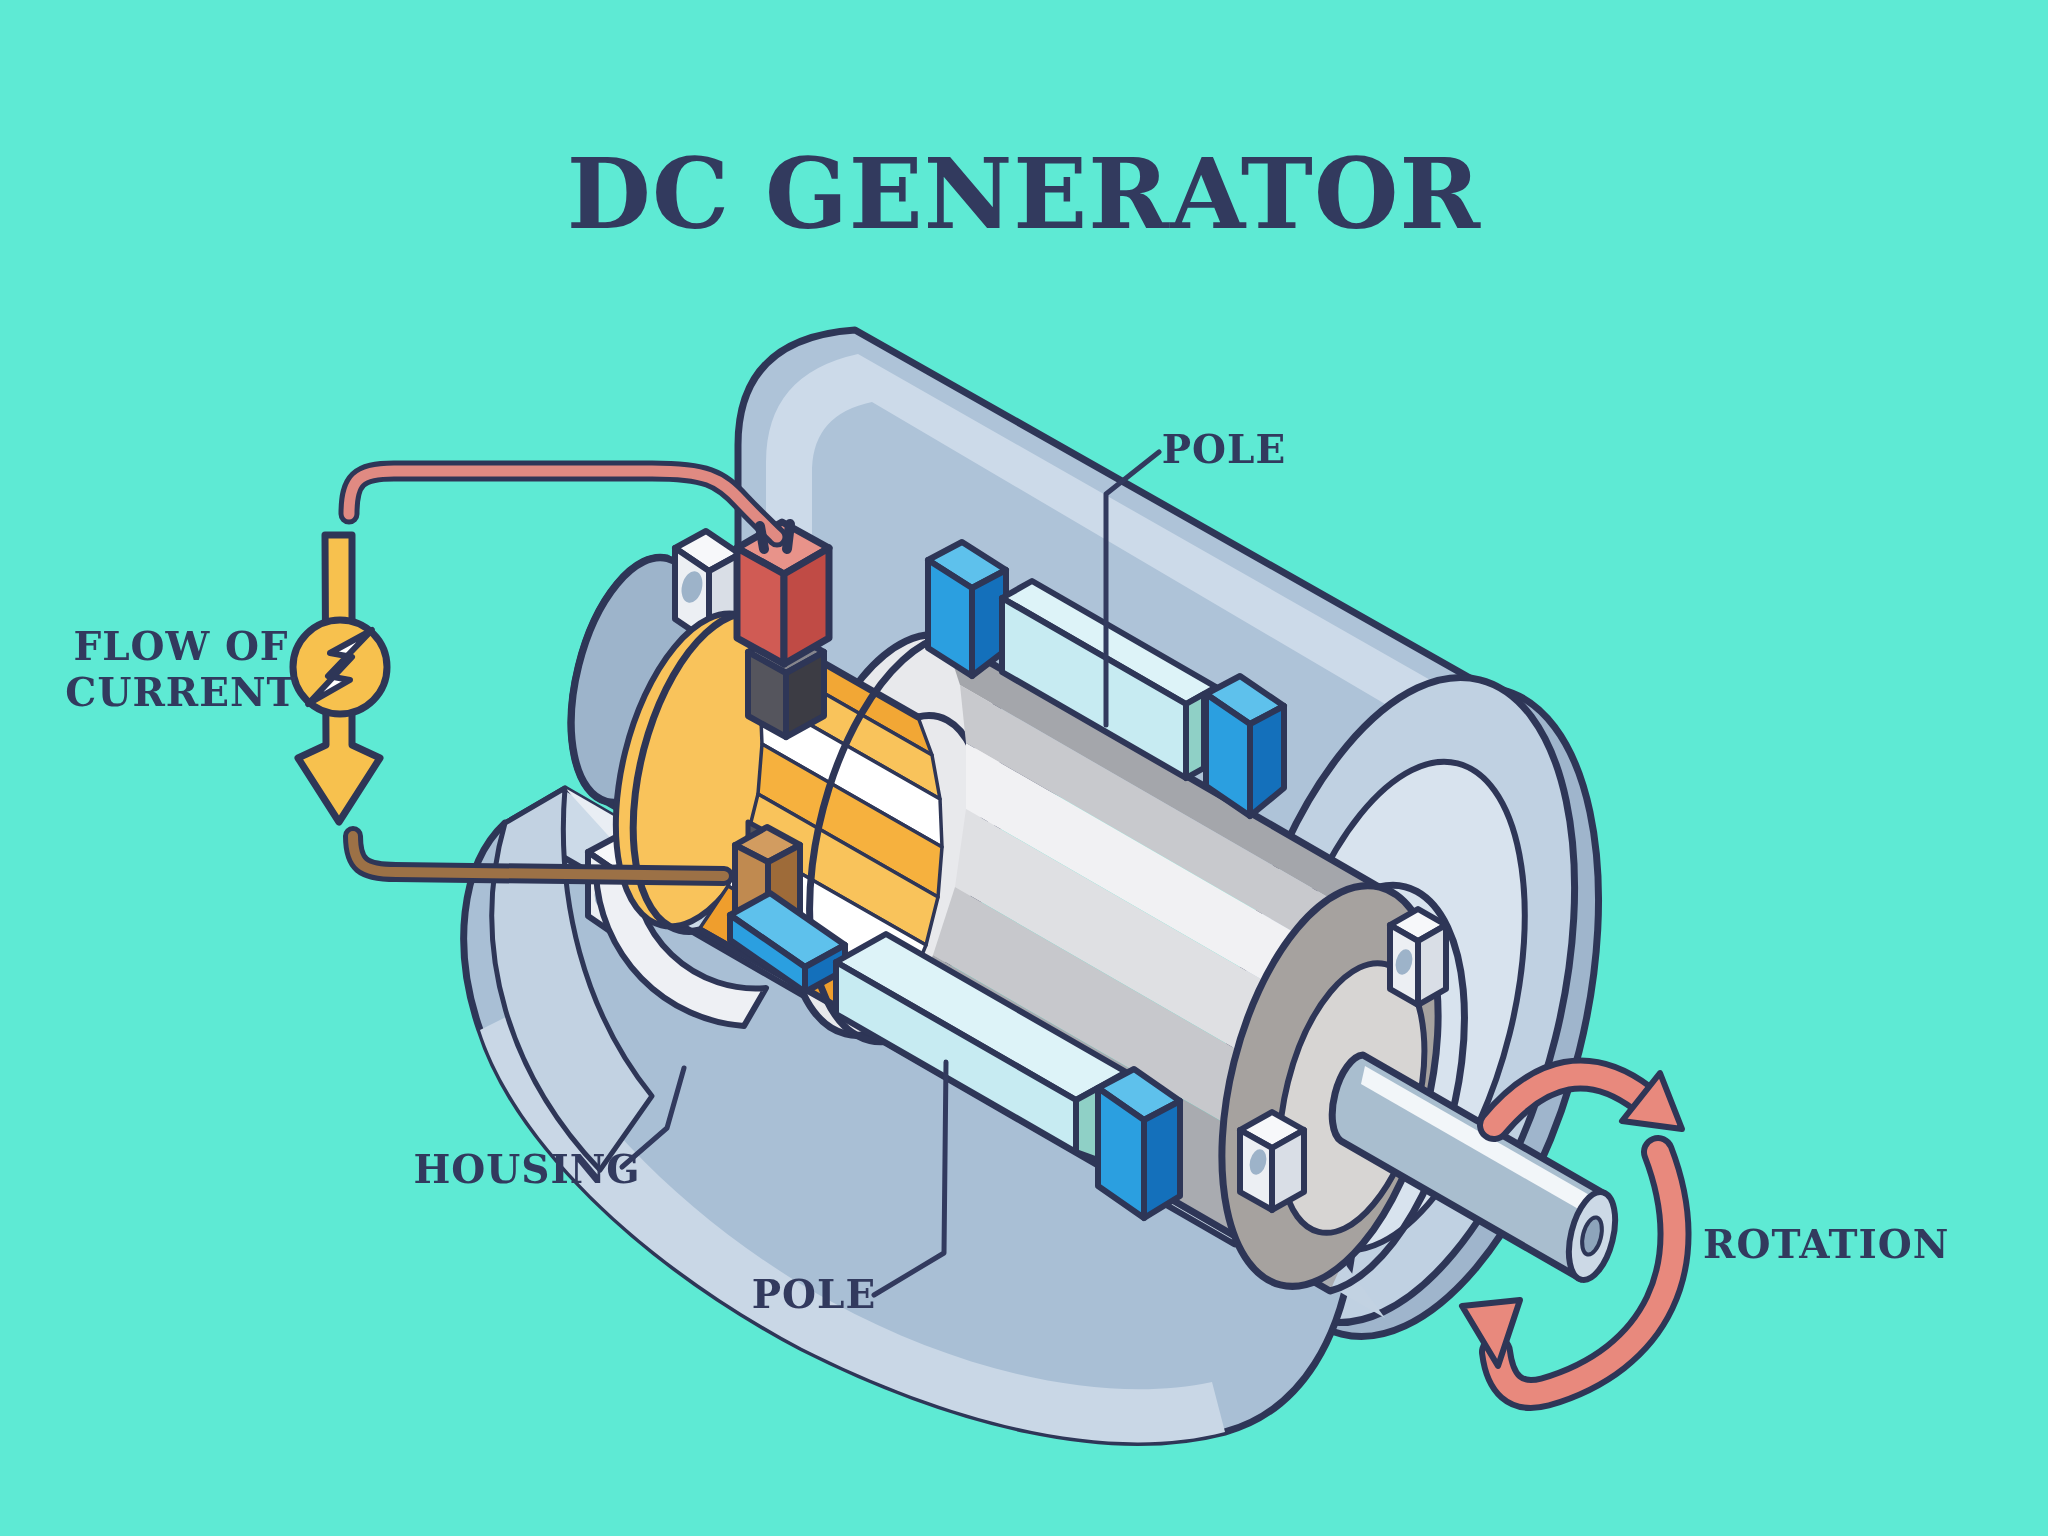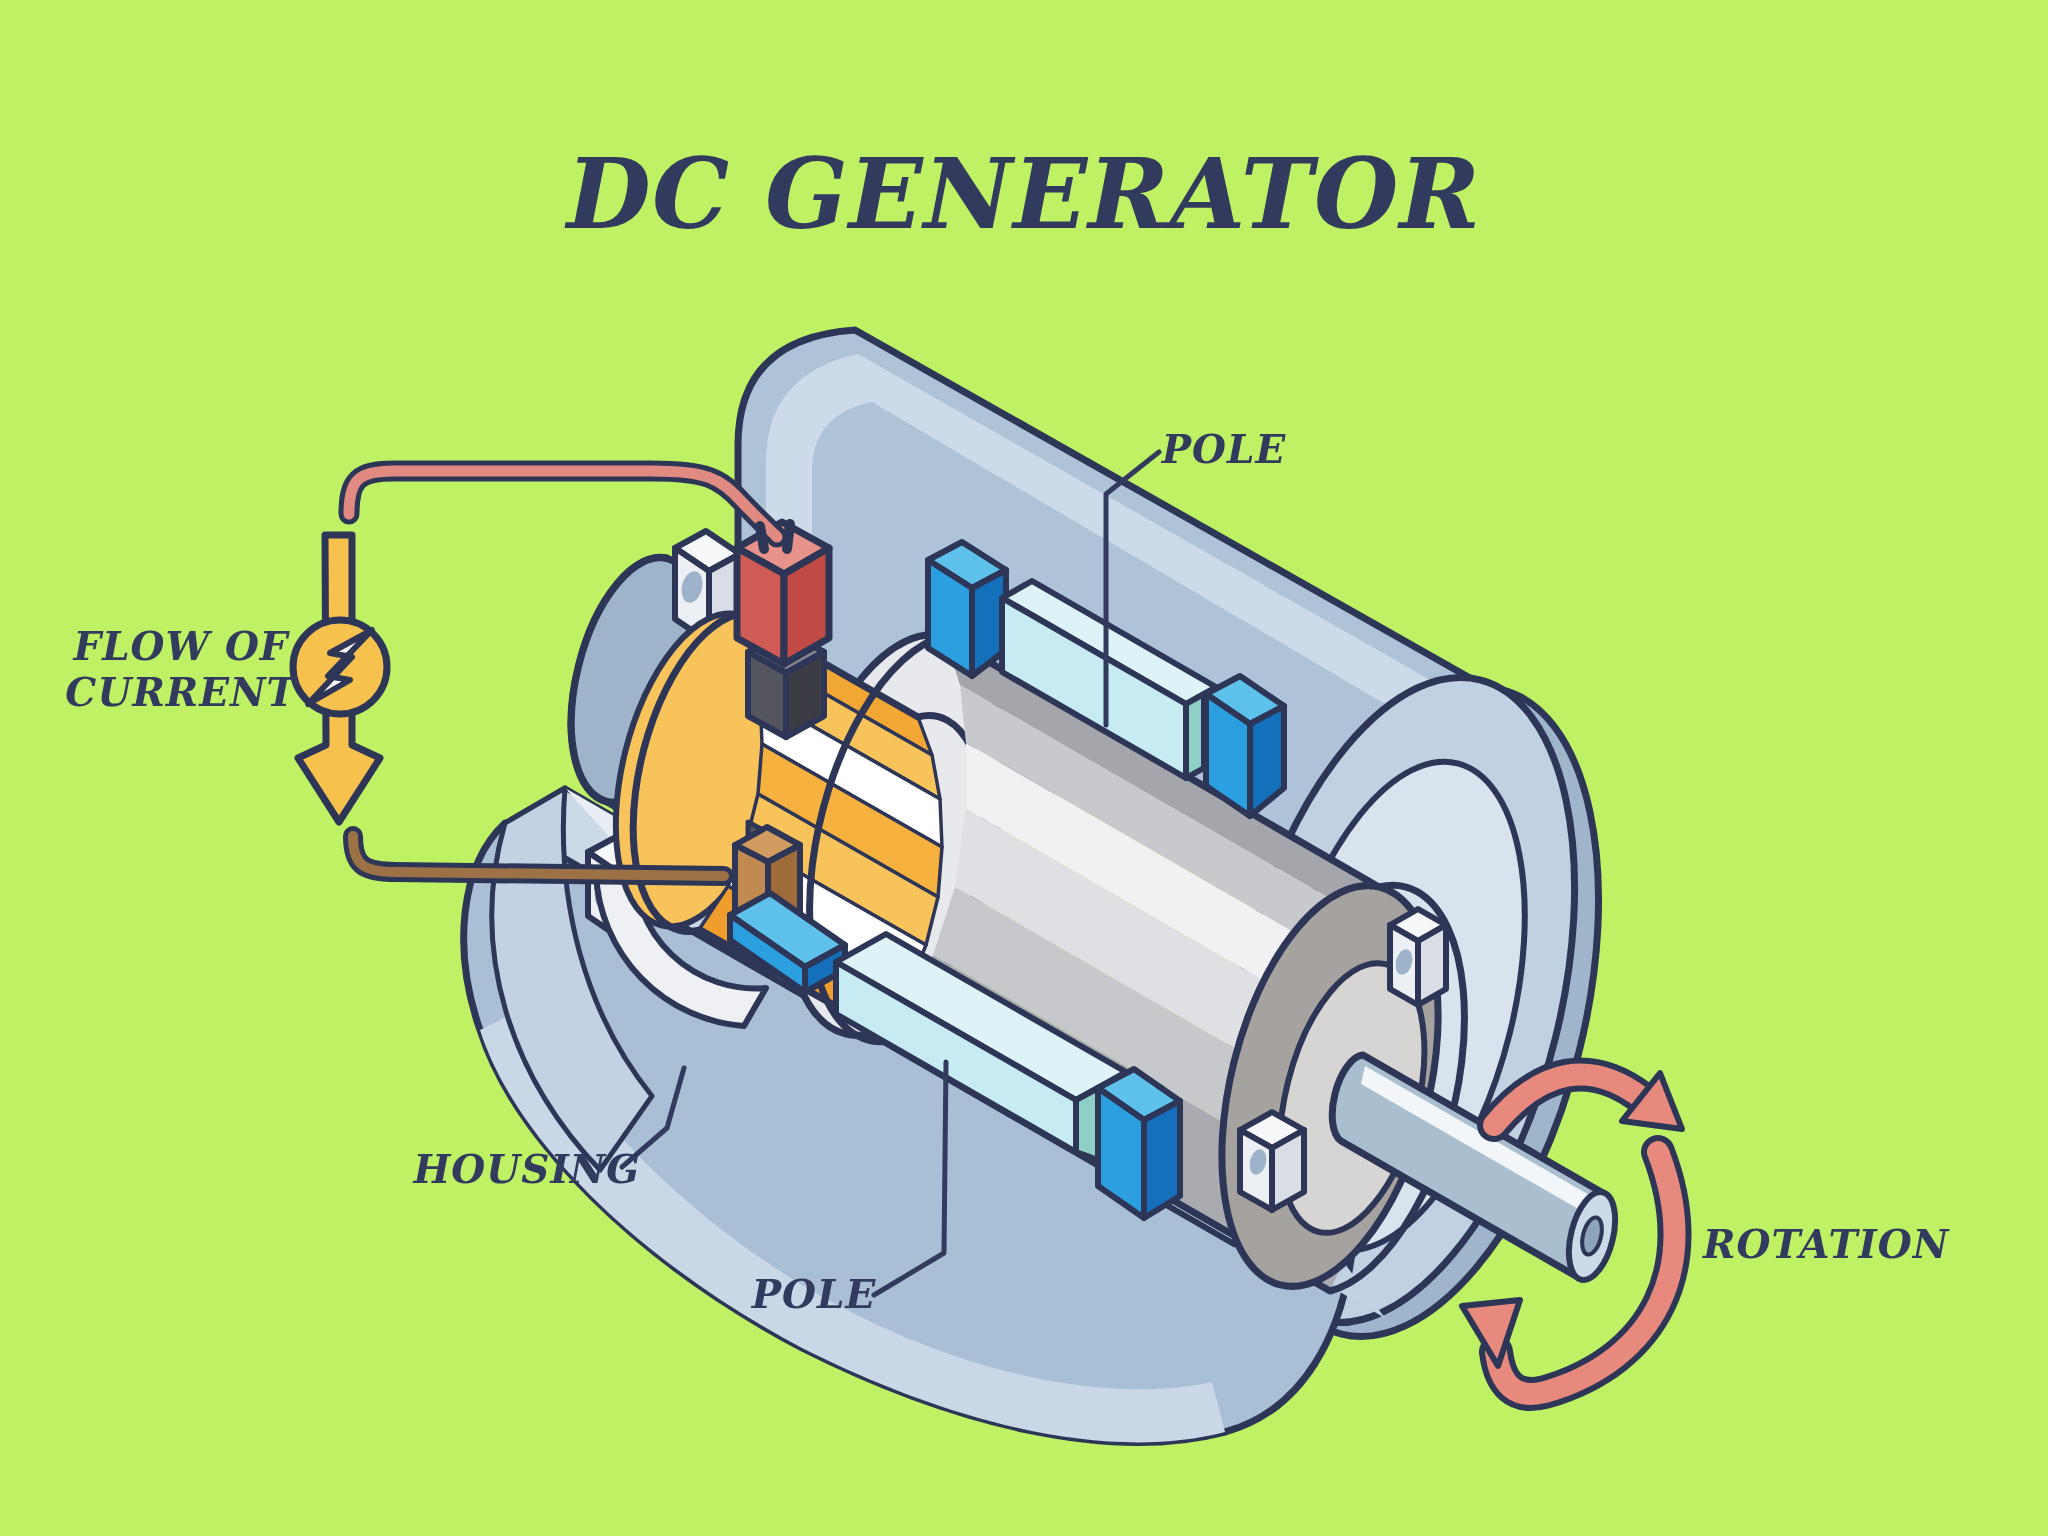--- a/index.html
+++ b/index.html
@@ -1,16 +1,16 @@
 <!DOCTYPE html>
 <html><head>
 <meta charset="utf-8">
 <style>
   html,body{margin:0;padding:0;background:#ffffff;}
-  .stage{width:2048px;height:1536px;position:relative;background:#bef264;overflow:hidden;font-style:italic;}
+  .stage{width:2048px;height:1536px;position:relative;background:#5eead4;overflow:hidden;}
   svg{display:block;}
   path,polygon,polyline,ellipse,line{stroke-linejoin:round;stroke-linecap:round;}
   .ol{stroke:#2e3657;}
   .noline{stroke:none;}
   text{font-family:"DejaVu Serif","Liberation Serif",serif;font-weight:bold;fill:#323a5e;}
   .title-text{font-size:97px;letter-spacing:1px;}
   .lbl{font-size:39px;letter-spacing:1px;}
   .leader{fill:none;stroke:#323a5e;stroke-width:5;}
 </style>
 </head>

